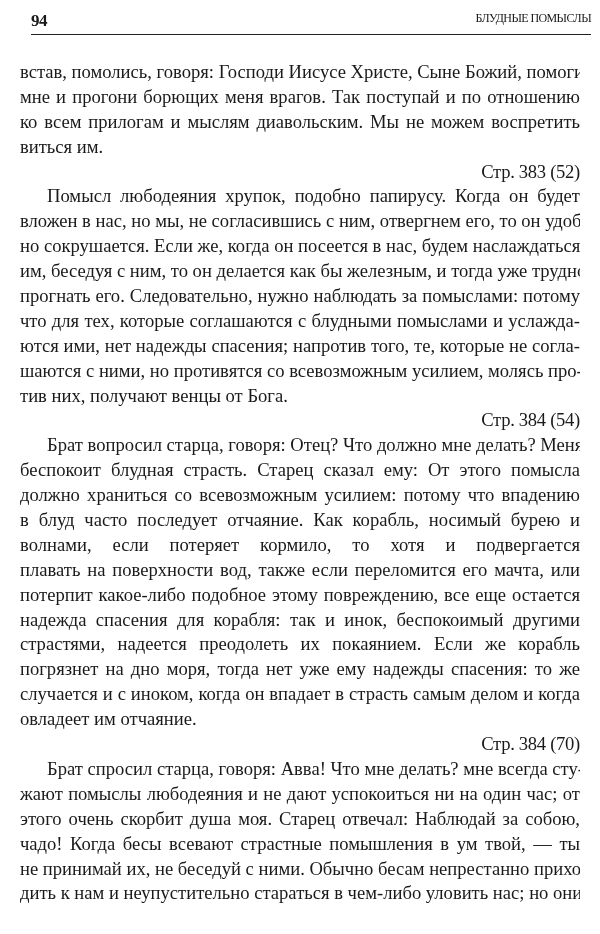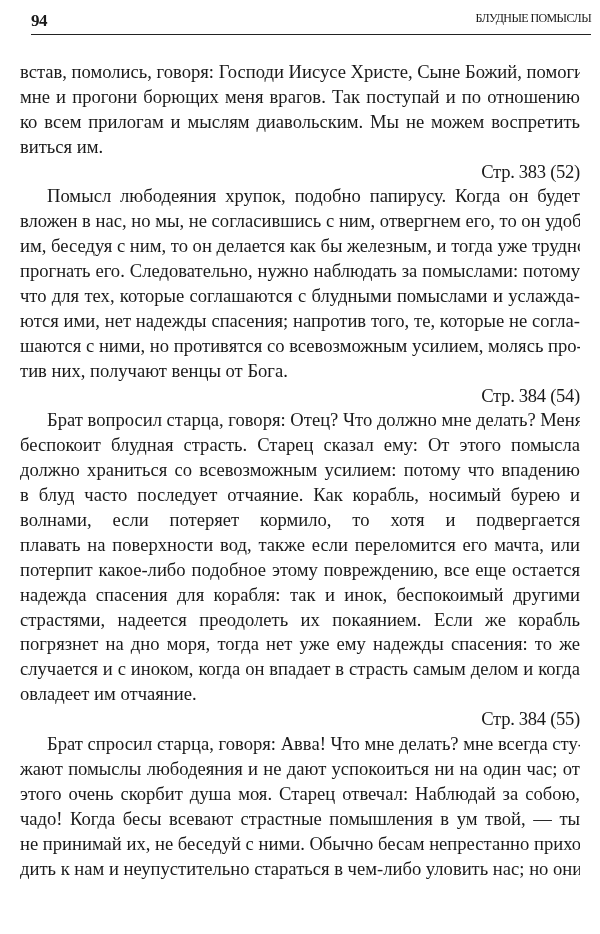--- a/index.html
+++ b/index.html
@@ -29,20 +29,21 @@
       <span class="line">встав, помолись, говоря: Господи Иисусе Христе, Сыне Божий, помоги</span>
       <span class="line">мне и прогони борющих меня врагов. Так поступай и по отношению</span>
       <span class="line">ко всем прилогам и мыслям диавольским. Мы не можем воспретить</span>
       <span class="line last">виться им.</span>
     </div>
     <span class="ref">Стр. 383 (52)</span>
 
     <div>
       <span class="line indent">Помысл любодеяния хрупок, подобно папирусу. Когда он будет</span>
       <span class="line">вложен в нас, но мы, не согласившись с ним, отвергнем его, то он удоб-</span>
+      <span class="line">но сокрушается. Если же, когда он посеется в нас, будем наслаждаться</span>
       <span class="line">им, беседуя с ним, то он делается как бы железным, и тогда уже трудно</span>
       <span class="line">прогнать его. Следовательно, нужно наблюдать за помыслами: потому</span>
       <span class="line">что для тех, которые соглашаются с блудными помыслами и услажда-</span>
       <span class="line">ются ими, нет надежды спасения; напротив того, те, которые не согла-</span>
       <span class="line">шаются с ними, но противятся со всевозможным усилием, молясь про-</span>
       <span class="line last">тив них, получают венцы от Бога.</span>
     </div>
     <span class="ref">Стр. 384 (54)</span>
 
     <div>
@@ -52,21 +53,21 @@
       <span class="line">в блуд часто последует отчаяние. Как корабль, носимый бурею и</span>
       <span class="line">волнами, если потеряет кормило, то хотя и подвергается</span>
       <span class="line">плавать на поверхности вод, также если переломится его мачта, или</span>
       <span class="line">потерпит какое-либо подобное этому повреждению, все еще остается</span>
       <span class="line">надежда спасения для корабля: так и инок, беспокоимый другими</span>
       <span class="line">страстями, надеется преодолеть их покаянием. Если же корабль</span>
       <span class="line">погрязнет на дно моря, тогда нет уже ему надежды спасения: то же</span>
       <span class="line">случается и с иноком, когда он впадает в страсть самым делом и когда</span>
       <span class="line last">овладеет им отчаяние.</span>
     </div>
-    <span class="ref">Стр. 384 (55)</span>
+    <span class="ref">Стр. 384 (70)</span>
 
     <div>
       <span class="line indent">Брат спросил старца, говоря: Авва! Что мне делать? мне всегда сту-</span>
       <span class="line">жают помыслы любодеяния и не дают успокоиться ни на один час; от</span>
       <span class="line">этого очень скорбит душа моя. Старец отвечал: Наблюдай за собою,</span>
       <span class="line">чадо! Когда бесы всевают страстные помышления в ум твой, — ты</span>
       <span class="line">не принимай их, не беседуй с ними. Обычно бесам непрестанно прихо-</span>
       <span class="line">дить к нам и неупустительно стараться в чем-либо уловить нас; но они</span>
 
     </div>

